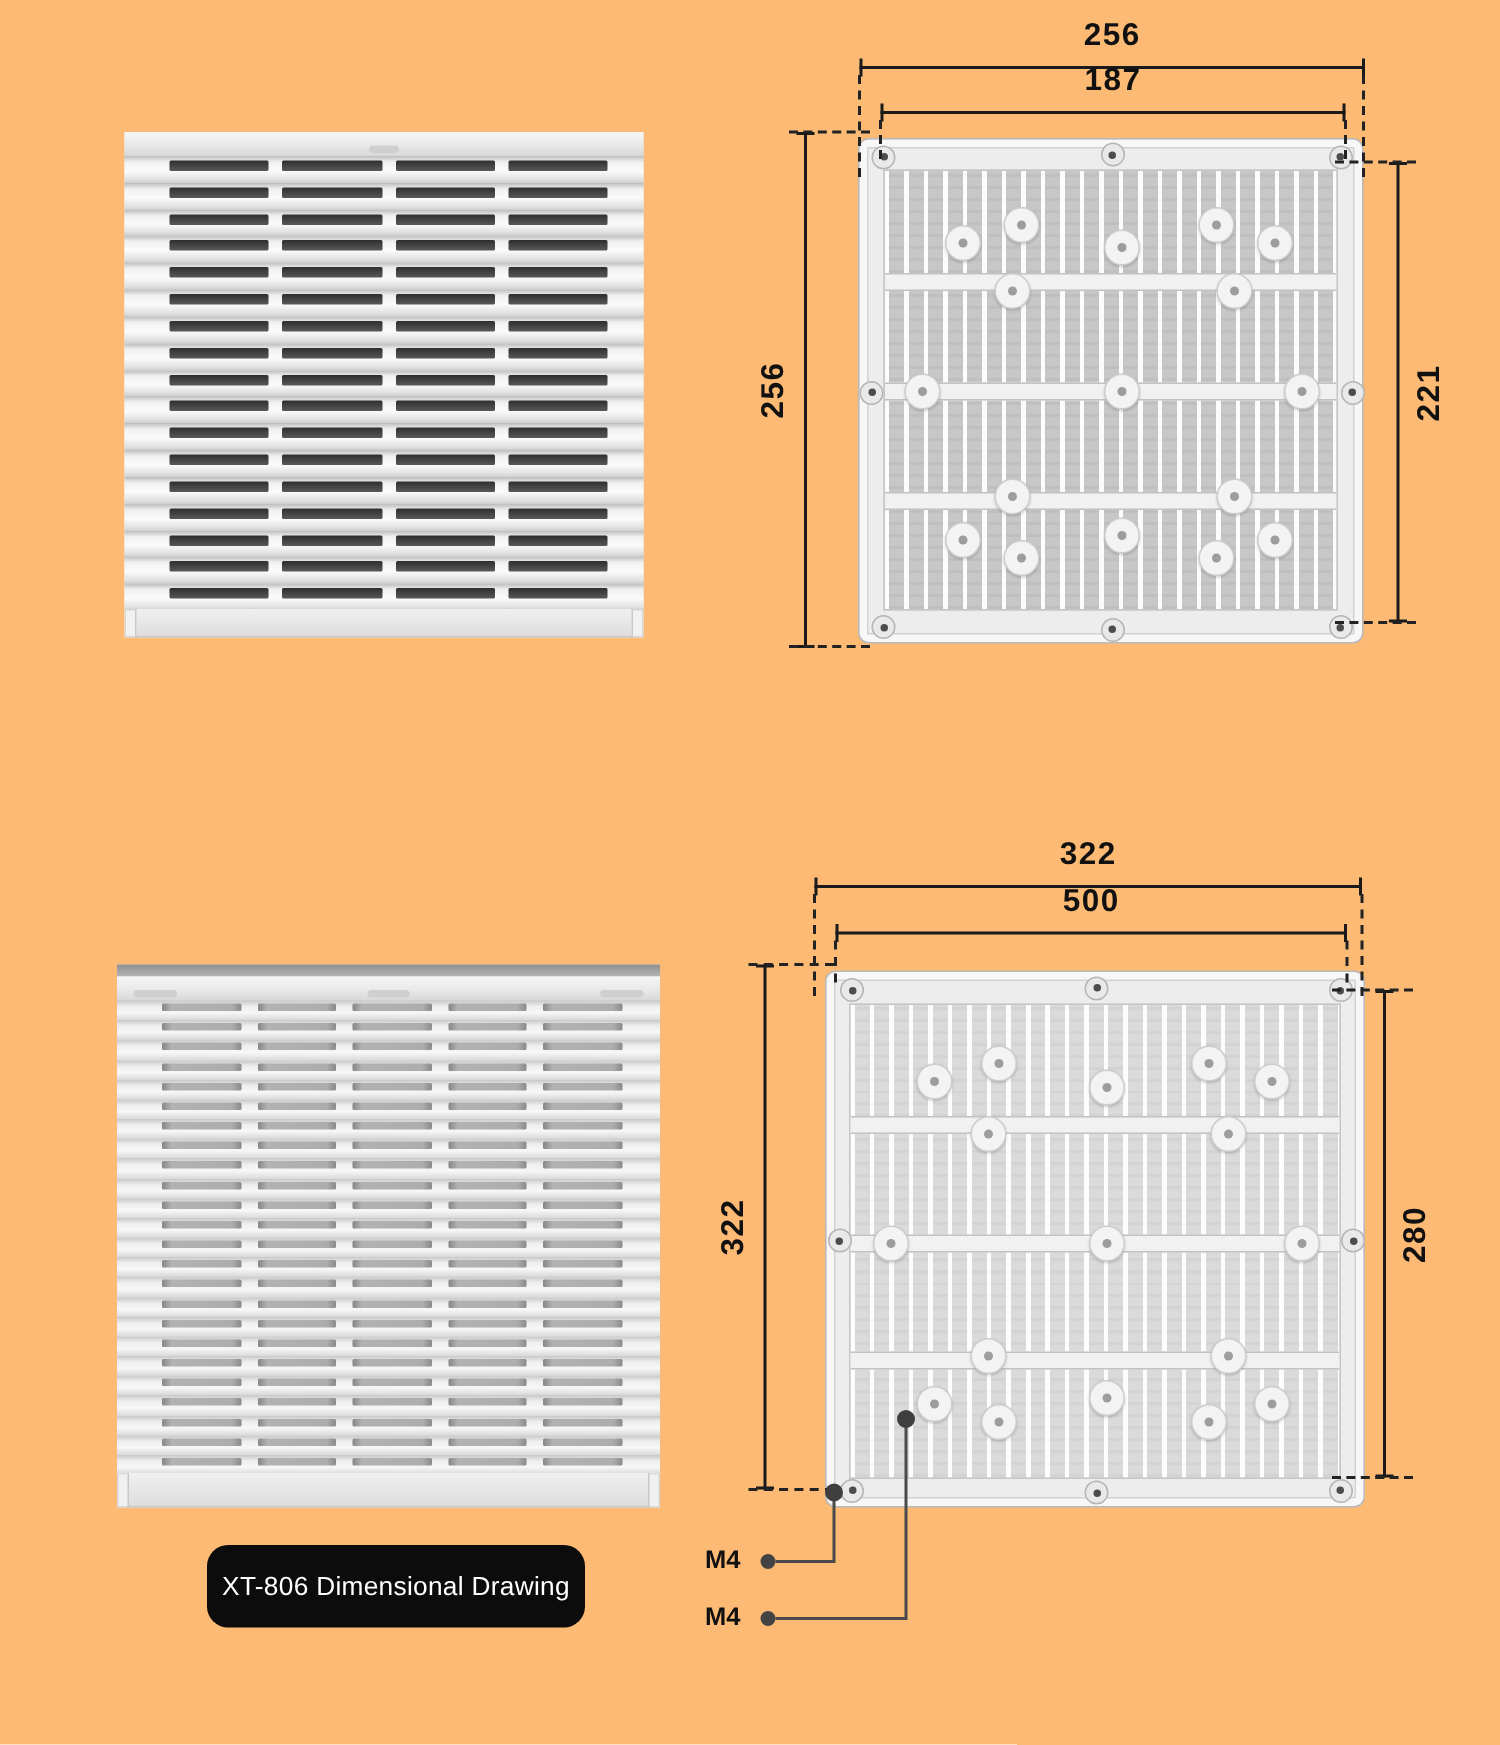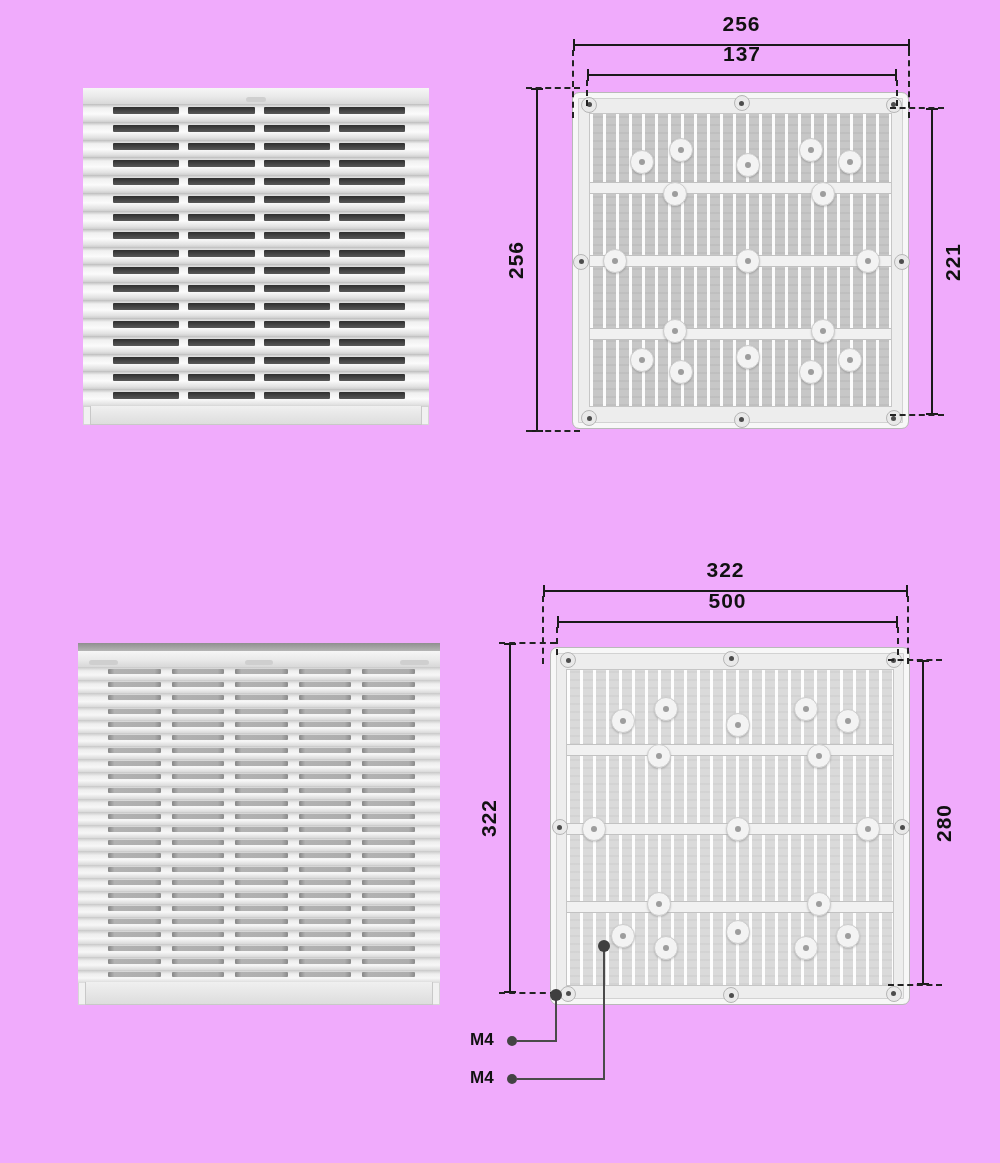--- a/index.html
+++ b/index.html
@@ -1,17 +1,17 @@
 <!DOCTYPE html>
 <html><head>
 <meta charset="utf-8">
 <style>
   html,body{margin:0;padding:0;background:#fff;}
   body{width:1000px;height:1163px;font-family:"Liberation Sans",sans-serif;}
-  .canvas{position:relative;width:1000px;height:1163px;background:#f0abfc;overflow:hidden;}
+  .canvas{position:relative;width:1000px;height:1163px;background:#fdba74;overflow:hidden;}
 
   
   .dim{position:absolute;color:#111;}
   .dim-h{height:12px;}
   .dim-h .dline{position:absolute;left:0;right:0;top:5px;height:2px;background:#1a1a1a;}
   .dim-h::before,.dim-h::after{content:"";position:absolute;top:0;width:2px;height:12px;background:#1a1a1a;}
   .dim-h::before{left:0;}
   .dim-h::after{right:0;}
   .dim-h .dlbl{position:absolute;left:0;right:0;top:-27px;text-align:center;
                font-size:21px;font-weight:bold;letter-spacing:1px;}
@@ -261,21 +261,21 @@
       <div class="screw" style="left: 50%; top: 97.2%;"></div>
       <div class="screw" style="left: 95.5%; top: 96.8%;"></div>
     </div>
 
   <div class="dim dim-h" style="left:573px;top:39px;width:337px;">
     <div class="dline"></div>
     <div class="dlbl">256</div>
   </div>
   <div class="dim dim-h" style="left:587px;top:69px;width:310px;">
     <div class="dline"></div>
-    <div class="dlbl">137</div>
+    <div class="dlbl">187</div>
   </div>
   <div class="dim dim-v" style="left:531px;top:88px;height:344px;">
     <div class="dline"></div>
     <div class="dlbl lbl-w">256</div>
   </div>
   <div class="dim dim-v" style="left:926px;top:108px;height:307px;">
     <div class="dline"></div>
     <div class="dlbl lbl-e">221</div>
   </div>
 
@@ -581,14 +581,17 @@
     <polyline points="517,1041 556,1041 556,1000" fill="none" stroke="#4a4a4a" stroke-width="2"></polyline>
     <circle cx="556" cy="995" r="6" fill="#3f3f3f"></circle>
     <circle cx="512" cy="1079" r="5" fill="#434343"></circle>
     <polyline points="517,1079 604,1079 604,950" fill="none" stroke="#4a4a4a" stroke-width="2"></polyline>
     <circle cx="604" cy="946" r="6" fill="#3f3f3f"></circle>
   </svg>
 
   <div class="callout-label" style="left:470px;top:1030px;">M4</div>
   <div class="callout-label" style="left:470px;top:1068px;">M4</div>
 
+  <div class="plaque" style="left:138px;top:1030px;width:252px;height:55px;">
+    <span>XT-806 Dimensional Drawing</span>
+  </div>
 
 </div>
 
 </body></html>

